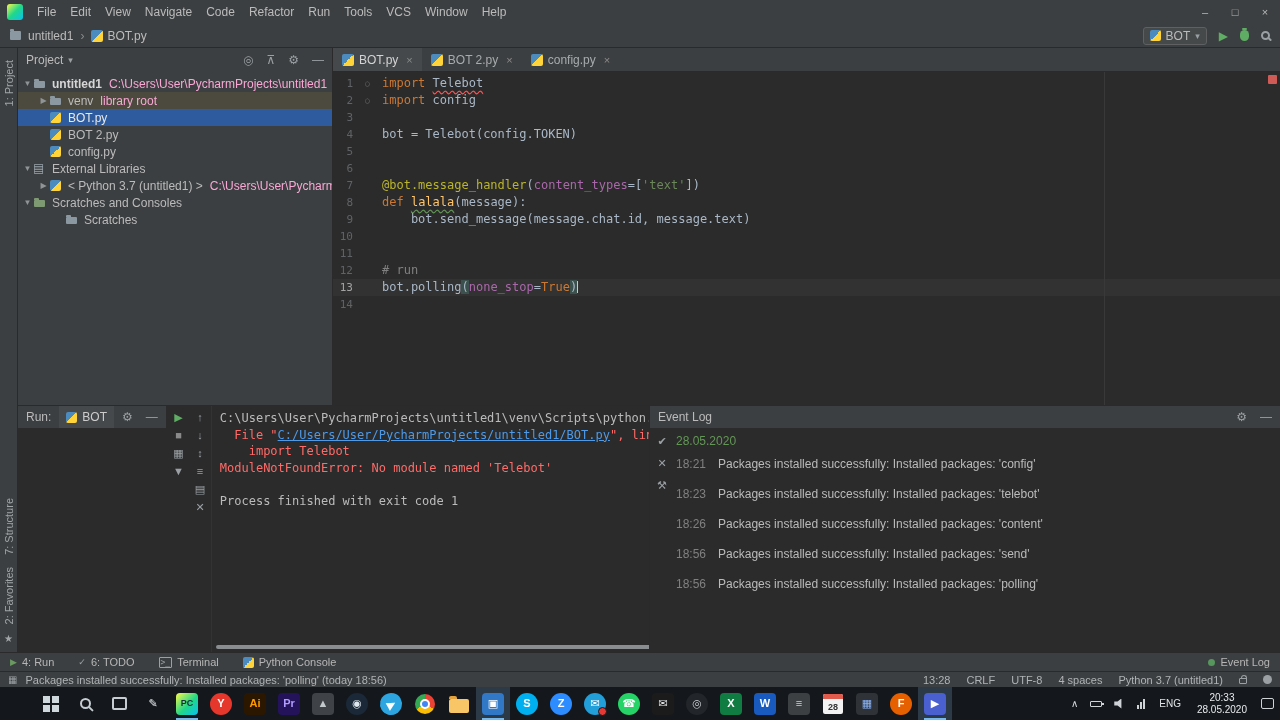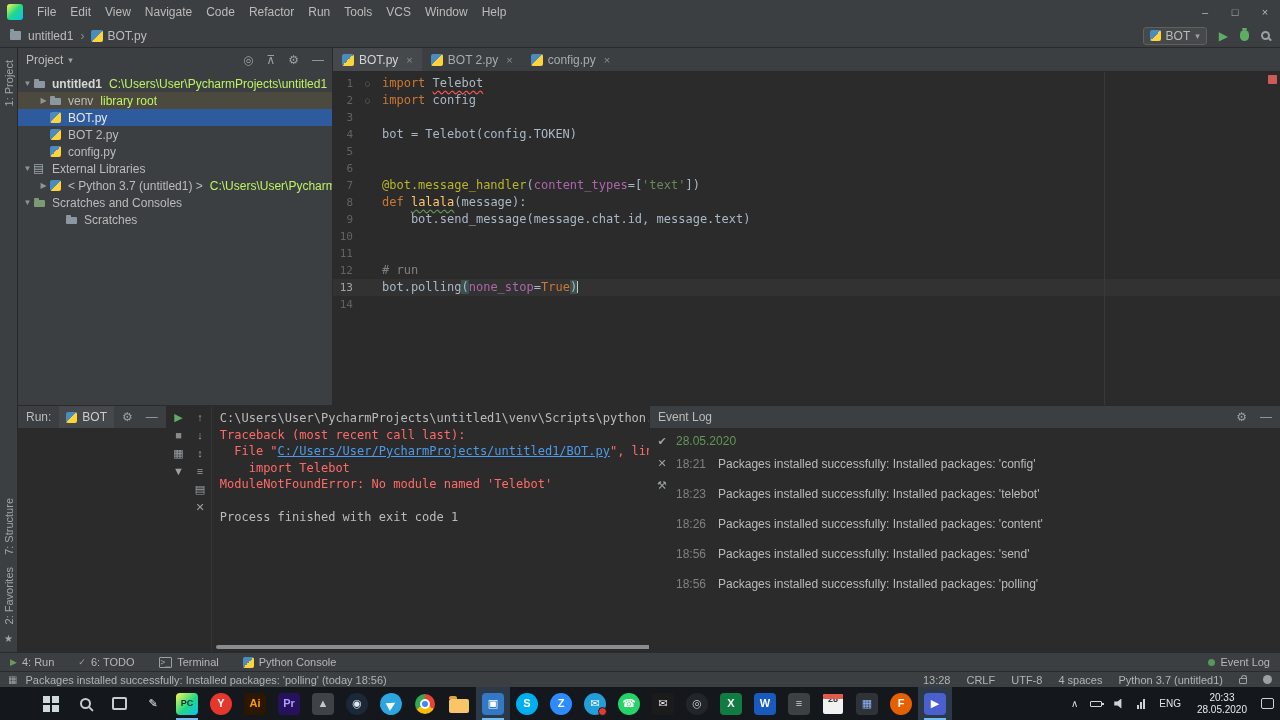--- a/index.html
+++ b/index.html
@@ -56,21 +56,21 @@
   .panel-header{height:24px;display:flex;align-items:center;padding:0 8px;color:#bbb;flex:none}
   .ph-caret{font-size:9px;color:#9aa0a4;margin-left:5px}
   .hdr-icons{margin-left:auto;display:flex;gap:13px;align-items:center}
   .hdr-ic{color:#9aa0a4;font-size:12px;line-height:1}
   .tree{flex:1;padding-top:3px;overflow:hidden}
   .tree-row{height:17px;display:flex;align-items:center;white-space:nowrap;font-size:12px;color:#bbb;overflow:hidden}
   .tree-row.lib{background:#4c4a3e}
   .tree-row.selected{background:#2d5b9e;color:#e8e8e8}
   .chev{width:11px;flex:none;text-align:center;color:#8f9496;font-size:8px}
   .tree-label.bold{font-weight:bold;color:#d6d6d6}
-  .tree-extra{color:#bef264;margin-left:7px}
+  .tree-extra{color:#f9a8d4;margin-left:7px}
   .t-icon{width:15px;height:14px;position:relative;flex:none;margin-right:4px}
   .t-icon.project-folder::before,.t-icon.folder::before{content:"";position:absolute;left:1px;top:4px;width:11px;height:7px;background:#8b98a1;border-radius:1px}
   .t-icon.project-folder::after,.t-icon.folder::after{content:"";position:absolute;left:1px;top:2px;width:5px;height:2px;background:#8b98a1;border-radius:1px 1px 0 0}
   .t-icon.scratches::before{content:"";position:absolute;left:1px;top:4px;width:11px;height:7px;background:#7e9a72;border-radius:1px}
   .t-icon.scratches::after{content:"";position:absolute;left:1px;top:2px;width:5px;height:2px;background:#7e9a72;border-radius:1px 1px 0 0}
   .t-icon.python-file::before,.t-icon.interpreter::before{content:"";position:absolute;left:1px;top:1px;width:11px;height:11px;
       border-radius:2px;background:linear-gradient(135deg,#4b8bbe 50%,#ffd43b 50%)}
   .t-icon.libraries::before{content:"▤";position:absolute;left:0;top:-1px;font-size:12px;color:#9aa5ad;line-height:14px}
 
   
@@ -161,21 +161,21 @@
   .search-big{width:11px;height:11px;border:2px solid #c5cdd3;border-radius:50%;position:relative;display:inline-block}
   .search-big::after{content:"";position:absolute;width:6px;height:2px;background:#c5cdd3;transform:rotate(45deg);
                      right:-5px;bottom:-3px;border-radius:1px}
   .taskview-ic{width:15px;height:13px;border:2px solid #c5cdd3;border-radius:2px;display:inline-block}
   .folder-big{width:20px;height:14px;background:#f8c666;border-radius:2px;position:relative;margin-top:4px;display:inline-block}
   .folder-big::before{content:"";position:absolute;top:-3px;left:0;width:8px;height:3px;background:#e3a23c;border-radius:2px 2px 0 0}
   .chrome-ic{width:20px;height:20px;border-radius:50%;position:relative;display:inline-block;
              background:conic-gradient(#ea4335 0 33%,#fbbc05 33% 66%,#34a853 66% 100%)}
   .chrome-ic::after{content:"";position:absolute;inset:5px;background:#4285f4;border:2px solid #fff;border-radius:50%}
   .calendar-ic{width:20px;height:20px;background:#f2f2f2;border-radius:2px;color:#333;font-size:9px;font-weight:bold;
-               display:flex;align-items:flex-end;justify-content:center;position:relative;padding-bottom:10px}
+               display:flex;align-items:flex-end;justify-content:center;position:relative;padding-bottom:2px}
   .calendar-ic::before{content:"";position:absolute;top:0;left:0;right:0;height:5px;background:#e05b4b;border-radius:2px 2px 0 0}
 
   .tray{margin-left:auto;display:flex;align-items:center;height:33px}
   .tray-icons{display:flex}
   .tray-btn{height:33px;display:flex;align-items:center;justify-content:center;padding:0 6px;color:#d5d9dc}
   .tray-glyph{font-size:10px;color:#d5d9dc}
   .batt{width:12px;height:6px;border:1px solid #cfd3d6;border-radius:1px;position:relative;display:inline-block}
   .batt::after{content:"";position:absolute;right:-3px;top:1px;width:2px;height:2px;background:#cfd3d6}
   .vol{width:11px;height:10px;background:#cfd3d6;display:inline-block;
        clip-path:polygon(0 30%,30% 30%,65% 0,65% 100%,30% 70%,0 70%)}
@@ -437,21 +437,20 @@
                   <span class="rg-ic">↑</span>
                   <span class="rg-ic">↓</span>
                   <span class="rg-ic">↕</span>
                   <span class="rg-ic">≡</span>
                   <span class="rg-ic">▤</span>
                   <span class="rg-ic">✕</span>
                 </div>
               </div>
             <div class="console">
                 <div class="cl"><span class="c-pl">C:\Users\User\PycharmProjects\untitled1\venv\Scripts\python.exe C:/Users/User/PycharmProjects/un</span></div>
-                <div class="cl"><span class="c-err">Traceback (most recent call last):</span></div>
                 <div class="cl"><span class="c-err">  File "</span><span class="c-link">C:/Users/User/PycharmProjects/untitled1/BOT.py</span><span class="c-err">", line 1, in &lt;module&gt;</span></div>
                 <div class="cl"><span class="c-err">    import Telebot</span></div>
                 <div class="cl"><span class="c-err">ModuleNotFoundError: No module named 'Telebot'</span></div>
                 <div class="cl"><span class="c-pl"></span></div>
                 <div class="cl"><span class="c-pl">Process finished with exit code 1</span></div>
               </div>
             <div class="h-scrollbar"></div>
           </div>
         </div>
 

